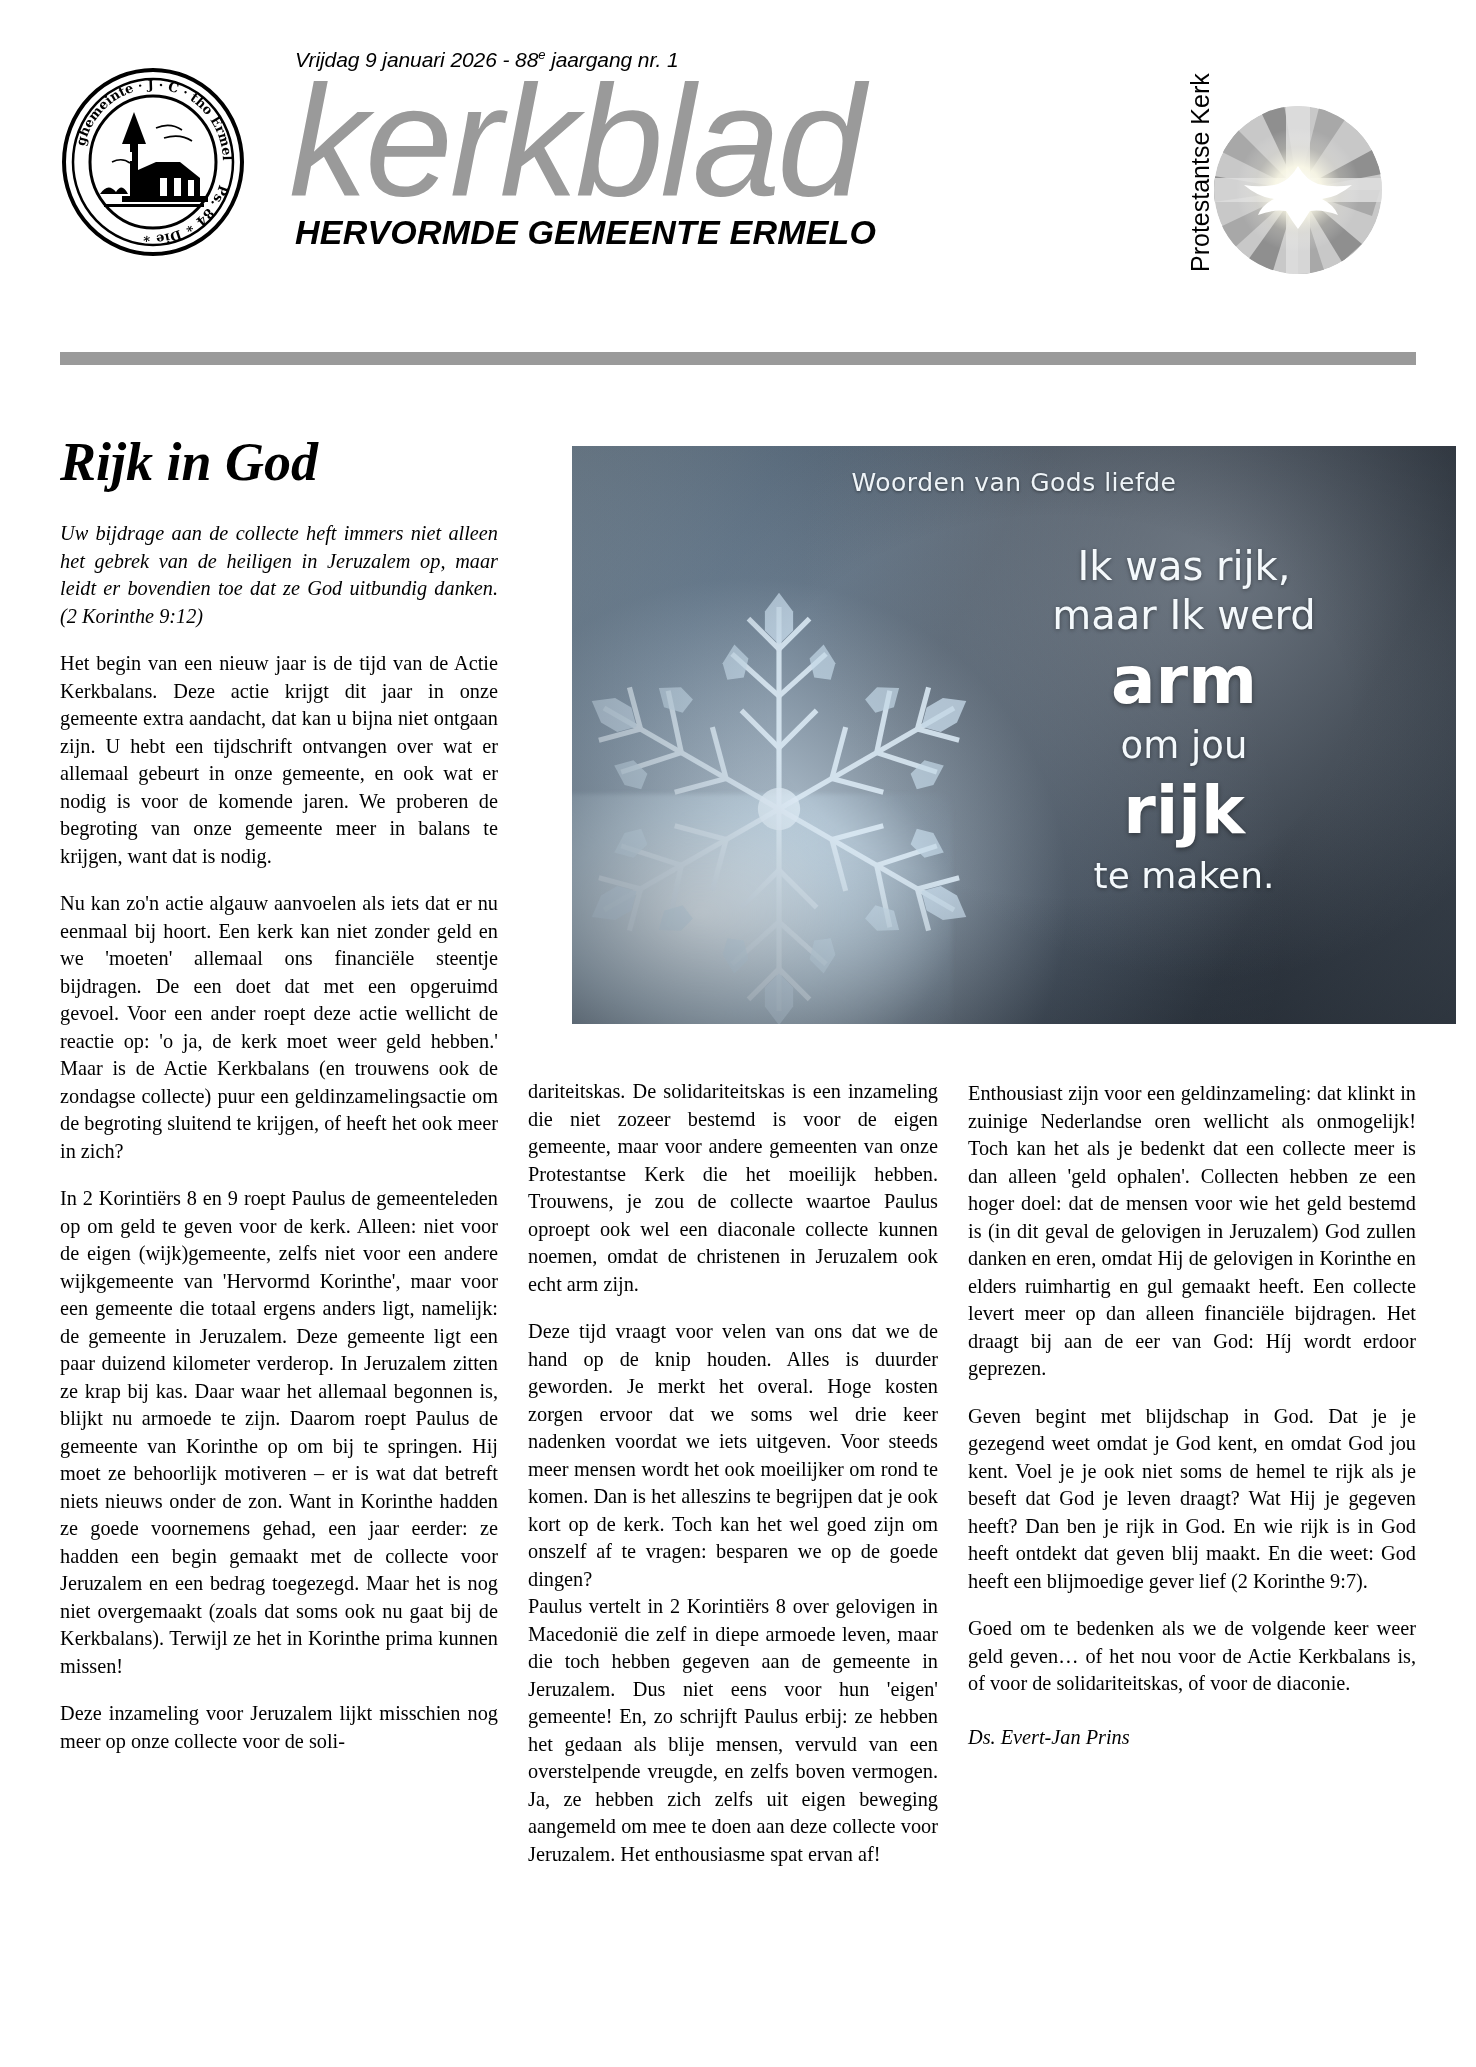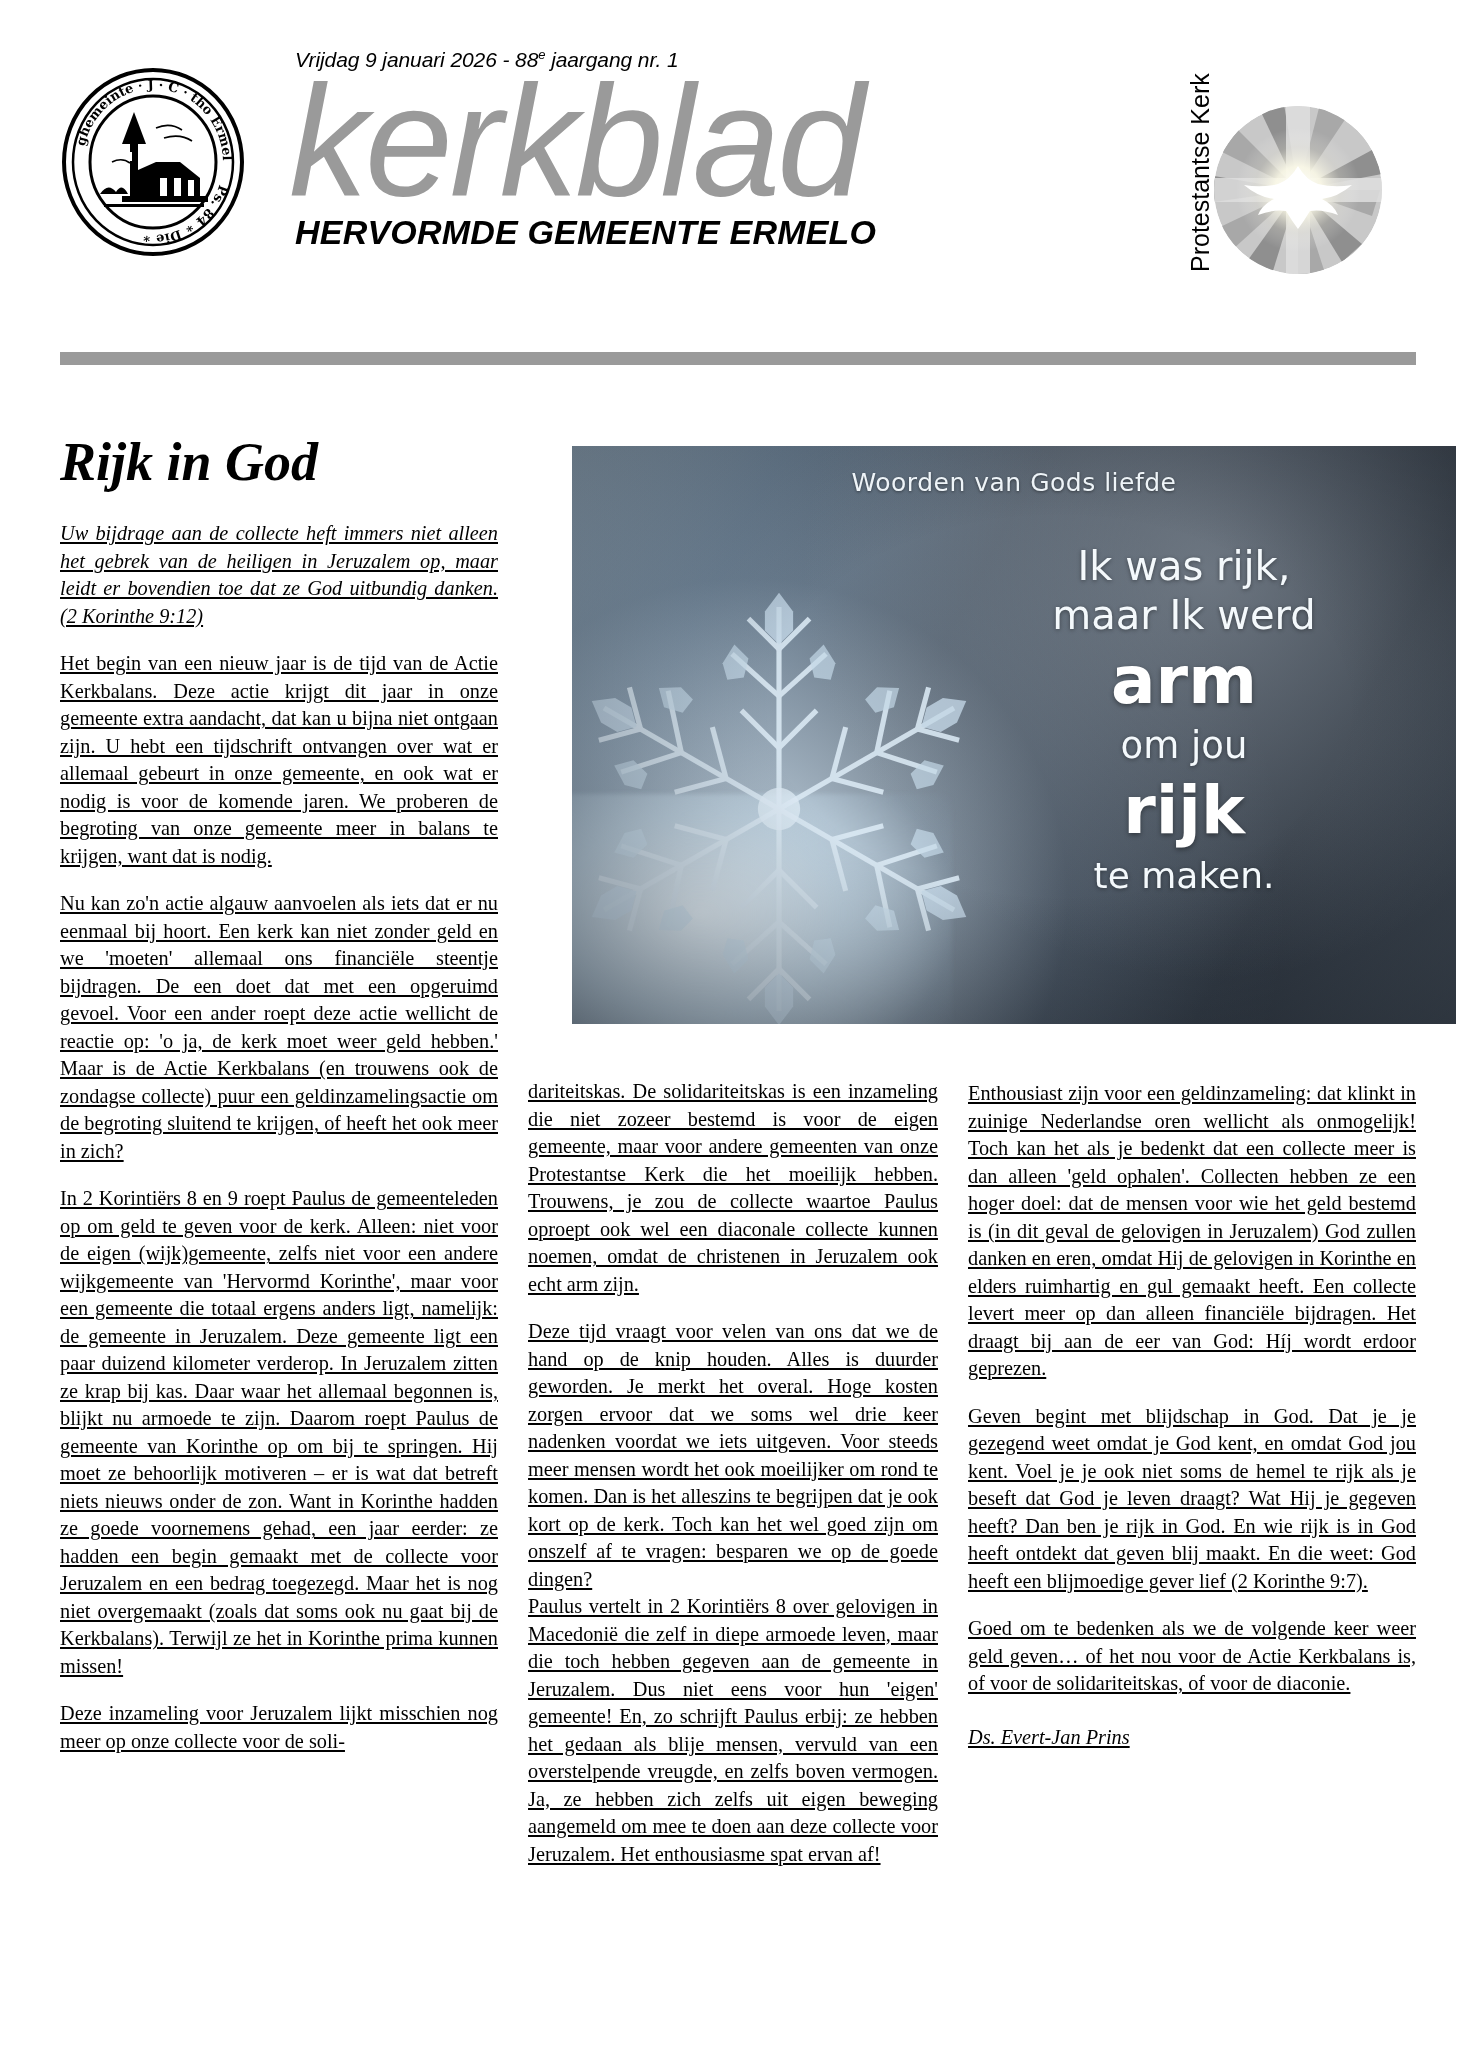--- a/index.html
+++ b/index.html
@@ -238,21 +238,20 @@
   
   .col {
     position: absolute;
     font-family: "Liberation Serif", serif;
     font-size: 20.3px;
     line-height: 1.355;
     text-align: justify;
     color: #000;
     -webkit-hyphens: none;
     hyphens: none;
-    text-decoration: underline;
   }
   .col p {
     margin: 0 0 20px 0;
   }
   .col p.tight { margin-bottom: 0; }
 
   .col-1 {
     left: 60px;
     top: 520px;
     width: 438px;

